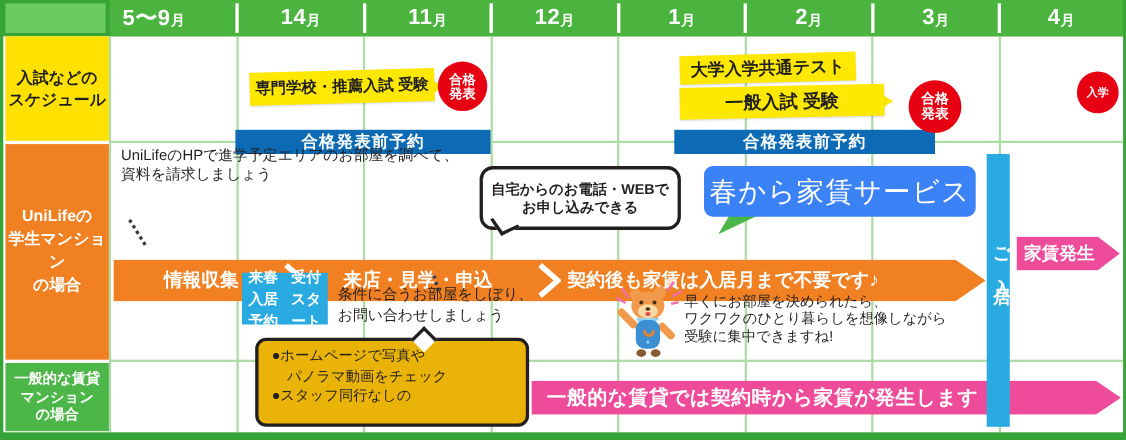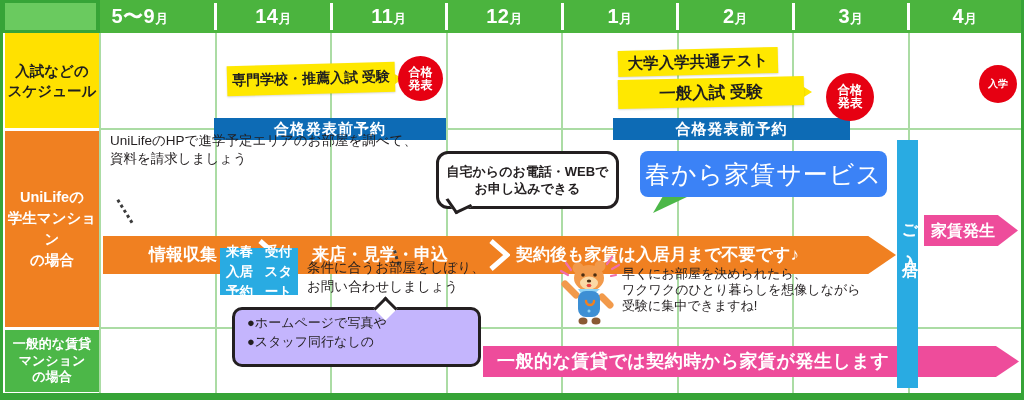--- a/index.html
+++ b/index.html
@@ -67,21 +67,21 @@
     font-size:13px; font-weight:600; color:#231f20; line-height:17px; z-index:3; text-align:center;}
   #bubble-tail{left:450px; top:194px; width:15px; height:15px; background:#fff;
     border-right:3px solid #231f20; border-bottom:3px solid #231f20; transform:rotate(55deg) skewX(-10deg); z-index:4;}
   #callout-spring{left:640px; top:151px; width:247px; height:46px; background:#3b82f6; border-radius:8px;
     color:#fff; font-weight:normal; font-size:25px; display:flex; align-items:center; justify-content:center;
     z-index:3; letter-spacing:1px;}
   #callout-tail{left:653px; top:196px; z-index:2;}
   #start-box{left:220px; top:248px; width:78px; height:47px; background:#29abe2; color:#fff; font-weight:bold;
     font-size:13.5px; line-height:20px; display:flex; flex-direction:row; align-items:center;
     justify-content:center; z-index:2; text-align:center;}
-  #tips-box{left:232px; top:307px; width:249px; height:60px; background:#c4b5fd; border:3px solid #231f20;
+  #tips-box{left:232px; top:307px; width:249px; height:81px; background:#eab308; border:3px solid #231f20;
     border-radius:10px; z-index:3; font-size:13px; line-height:18.5px; color:#231f20; padding:4px 0 0 12px;
     box-sizing:border-box; white-space:nowrap;}
   #tips-box .indent{padding-left:14px;}
   #tips-caret{left:377px; top:300px; width:14px; height:14px; background:#fff;
     border-left:3px solid #231f20; border-top:3px solid #231f20; transform:rotate(45deg); z-index:4;}
   #mascot{left:558px; top:251px; z-index:2;}
   #movein-bar{left:897px; top:140px; width:21px; height:248px; background:#29abe2; z-index:5;}
   #movein-text{position:absolute; left:2px; top:74px; writing-mode:vertical-rl; text-orientation:upright;
     color:#fff; font-weight:bold; font-size:16px; letter-spacing:9px;}
   #rent-start-arrow{left:924px; top:215px; width:94px; height:31px; background:#ee4c9b; color:#fff;
@@ -220,20 +220,21 @@
     <div>受付スタート</div>
   </div>
 
   <div class="abs note" id="filter-text">
     <div>条件に合うお部屋をしぼり、</div>
     <div>お問い合わせしましょう</div>
   </div>
 
   <div class="abs" id="tips-box">
     <div>●ホームページで写真や</div>
+    <div class="indent">パノラマ動画をチェック</div>
     <div>●スタッフ同行なしの</div>
   </div>
   <div class="abs" id="tips-caret"></div>
 
   <svg class="abs" id="mascot" width="64" height="78" viewBox="0 0 64 78">
     <g stroke="#f06eaa" stroke-width="2.2" stroke-linecap="round">
       <path d="M8,12 l5,7"></path>
         <path d="M3,20 l7,4"></path>
         <path d="M54,6 l-5,7"></path>
         <path d="M61,14 l-7,4"></path>

